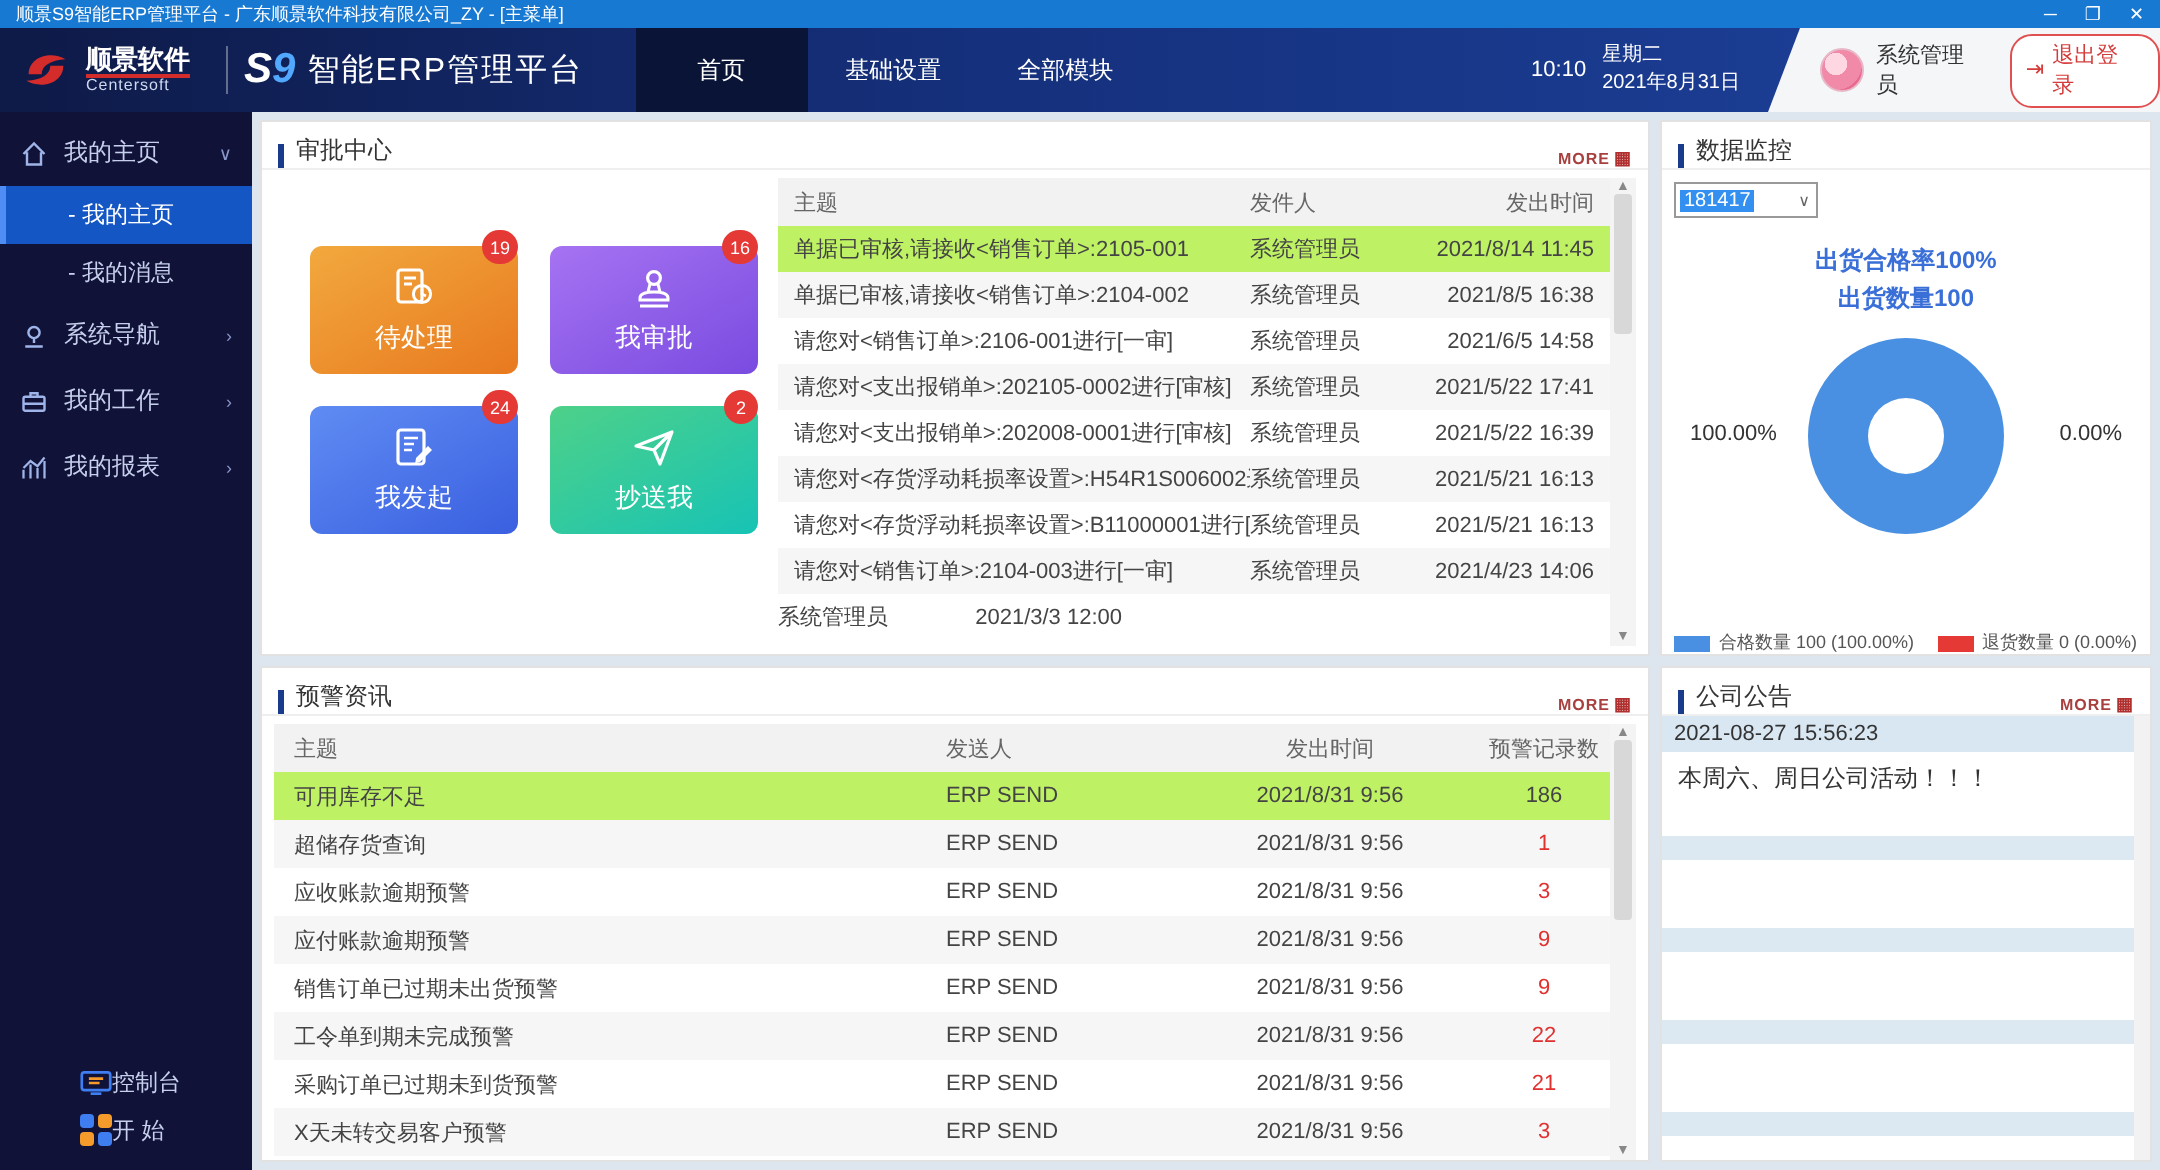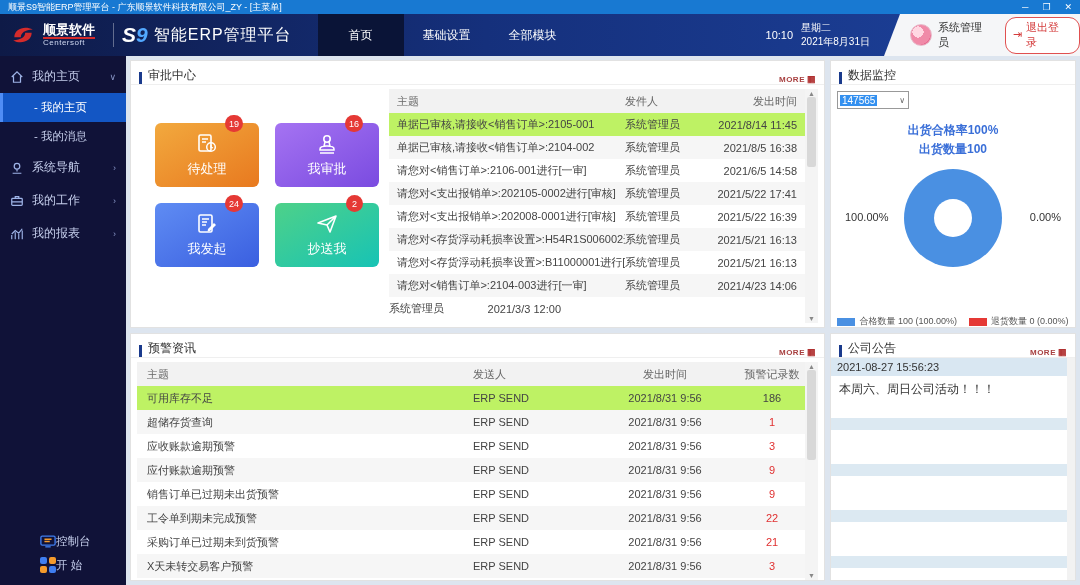--- a/index.html
+++ b/index.html
@@ -70,21 +70,21 @@
   
   .ap-content { flex:1; display:flex; padding:4px 6px; overflow:hidden; }
   .tiles { width:252px; flex:none; display:grid; grid-template-columns:104px 104px;
     grid-template-rows:64px 64px; gap:16px 16px; padding:34px 0 0 18px; align-content:start; }
   .tile { border-radius:6px; color:#fff; display:flex; flex-direction:column; align-items:center;
     justify-content:center; gap:4px; position:relative; font-size:13px; cursor:pointer; }
   .tile.orange { background:linear-gradient(150deg,#f2a93e,#e8791f); }
   .tile.purple { background:linear-gradient(150deg,#a573f2,#7a4be0); }
   .tile.blue   { background:linear-gradient(150deg,#5f8cf3,#3a5fe0); }
   .tile.green  { background:linear-gradient(150deg,#4ed189,#17c3b5); }
-  .badge { position:absolute; top:-8px; right:16px; min-width:17px; height:17px; border-radius:9px;
+  .badge { position:absolute; top:-8px; right:0; min-width:17px; height:17px; border-radius:9px;
     background:#e53935; color:#fff; font-size:9px; display:flex; align-items:center;
     justify-content:center; padding:0 4px; }
 
   .tbl { flex:1; display:flex; flex-direction:column; font-size:11px; color:#444; overflow:hidden; }
   .tr { display:flex; align-items:center; height:23px; flex:none; }
   .tr.head { background:#f2f2f2; color:#666; height:24px; }
   .tr.alt { background:#f6f6f6; }
   .tr.sel { background:#bef264; }
   .td-subj { flex:1; padding:0 8px; white-space:nowrap; overflow:hidden; }
   .td-sender { width:82px; flex:none; }
@@ -345,21 +345,21 @@
       </div>
     </div>
 
     <div class="panel">
       <div class="panel-hd">
         <span class="accent"></span>
         <span>数据监控</span>
       </div>
       <div class="mon-content">
         <div class="mon-select">
-          <span class="val">147565</span>
+          <span class="val">181417</span>
           <span class="arr">∨</span>
         </div>
         <div class="mon-heads">
           <div>出货合格率100%</div>
           <div>出货数量100</div>
         </div>
         <div class="donut-wrap">
           <span class="pct-l">100.00%</span>
           <div class="donut"></div>
           <span class="pct-r">0.00%</span>

